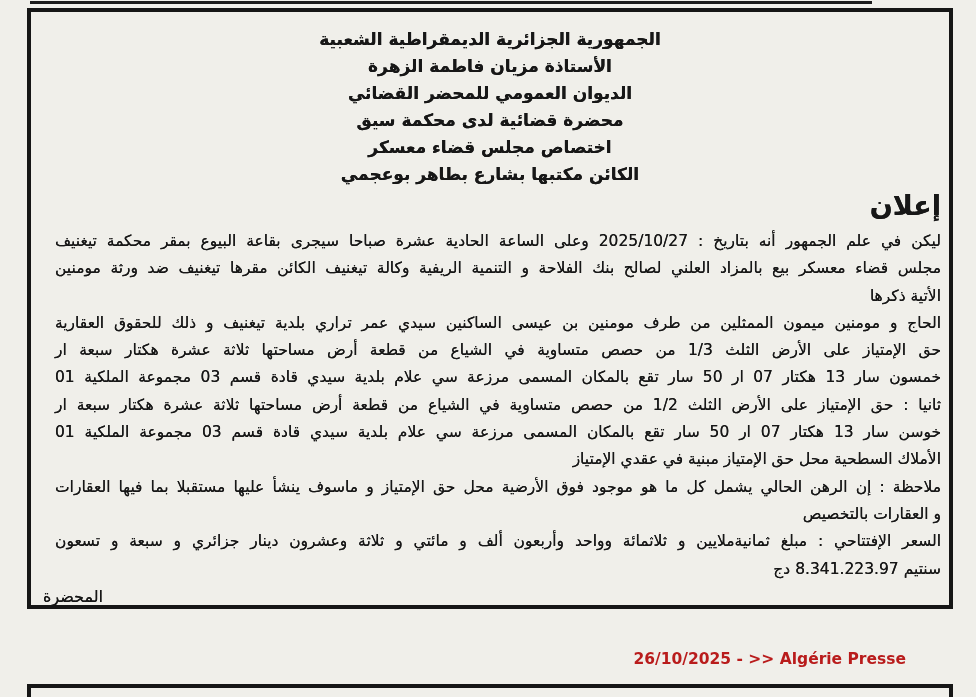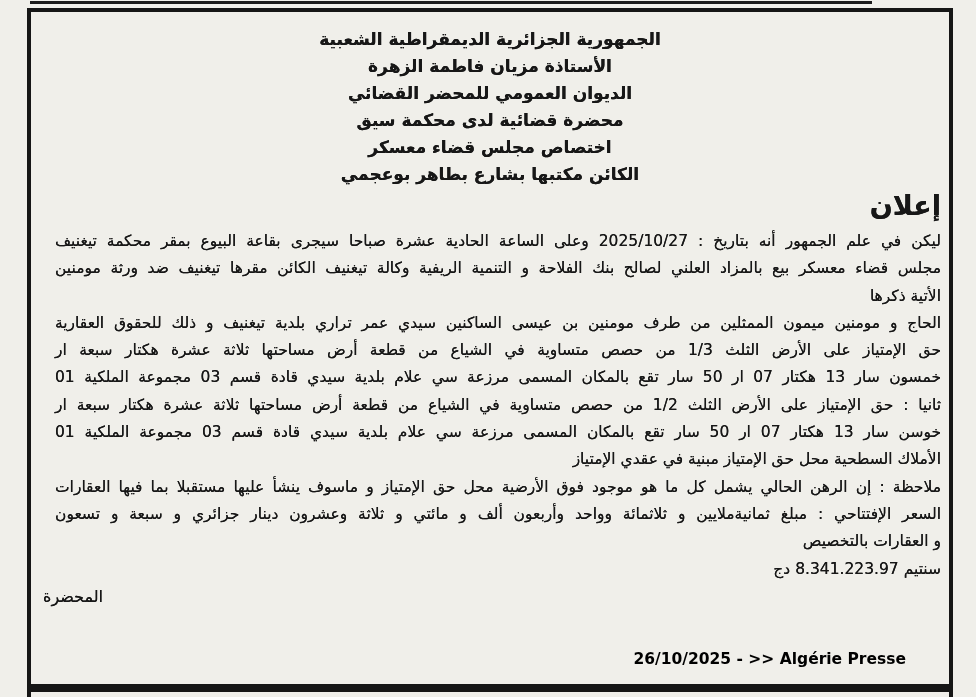--- a/index.html
+++ b/index.html
@@ -16,21 +16,21 @@
   .prev-edge {
     position: absolute;
     left: 30px; top: 1px;
     width: 842px; height: 3px;
     background: #1c1c1c;
   }
   
   .notice-box {
     position: absolute;
     left: 27px; top: 8px;
-    width: 926px; height: 684px;
+    width: 926px; height: 601px;
     border: 4px solid #161616;
     box-sizing: border-box;
     padding: 14px 8px 0 8px;
     background: #f0efea;
   }
   .header-block {
     direction: rtl;
     text-align: center;
     font-weight: bold;
     font-size: 17px;
@@ -72,21 +72,21 @@
     position: absolute;
     top: 647px;
     right: 58px;
     z-index: 3;
     background: #f0efea;
     padding: 0 12px;
     font-family: "DejaVu Sans", sans-serif;
     font-weight: bold;
     font-size: 15.5px;
     line-height: 24px;
-    color: #000000;
+    color: #b91c1c;
     white-space: nowrap;
   }
   
   .next-box {
     position: absolute;
     left: 27px; top: 684px;
     width: 926px; height: 40px;
     border: 4px solid #161616;
     border-bottom: none;
     box-sizing: border-box;
@@ -118,22 +118,22 @@
     <div class="body-line justify">ليكن في علم الجمهور أنه بتاريخ : 2025/10/27  وعلى الساعة الحادية عشرة صباحا سيجرى بقاعة البيوع بمقر محكمة تيغنيف</div>
         <div class="body-line justify">مجلس قضاء معسكر بيع بالمزاد العلني لصالح بنك الفلاحة و التنمية الريفية وكالة تيغنيف الكائن مقرها تيغنيف ضد ورثة مومنين</div>
         <div class="body-line">الأتية ذكرها</div>
         <div class="body-line justify">الحاج و مومنين ميمون الممثلين من طرف مومنين بن عيسى الساكنين سيدي عمر تراري بلدية تيغنيف و ذلك للحقوق العقارية</div>
         <div class="body-line justify">حق الإمتياز على الأرض الثلث  1/3 من حصص متساوية في الشياع  من قطعة أرض مساحتها ثلاثة عشرة هكتار سبعة ار</div>
         <div class="body-line justify">خمسون سار 13 هكتار 07 ار 50 سار تقع بالمكان المسمى مرزعة سي علام بلدية سيدي قادة قسم 03 مجموعة الملكية 01</div>
         <div class="body-line justify">ثانيا : حق الإمتياز على الأرض الثلث 1/2 من حصص متساوية في الشياع من قطعة أرض مساحتها ثلاثة عشرة هكتار سبعة ار</div>
         <div class="body-line justify">خوسن سار 13 هكتار 07 ار 50 سار تقع بالمكان المسمى مرزعة سي علام بلدية سيدي قادة قسم 03 مجموعة الملكية  01</div>
         <div class="body-line">الأملاك السطحية محل حق الإمتياز مبنية في عقدي الإمتياز</div>
         <div class="body-line justify">ملاحظة : إن الرهن الحالي يشمل كل ما هو موجود فوق الأرضية محل حق الإمتياز و ماسوف ينشأ عليها مستقبلا بما فيها العقارات</div>
+        <div class="body-line">و العقارات بالتخصيص</div>
         <div class="body-line justify">السعر الإفتتاحي : مبلغ ثمانيةملايين و ثلاثمائة وواحد وأربعون ألف و مائتي و ثلاثة وعشرون دينار جزائري و سبعة و تسعون</div>
-        <div class="body-line">و العقارات بالتخصيص</div>
         <div class="body-line">سنتيم 8.341.223.97 دج</div>
       </div>
 
     <div class="signature">المحضرة</div>
 
   </div>
 
   <div class="footer-stamp">26/10/2025 - &gt;&gt; Algérie Presse</div>
 
   <div class="next-box"></div>

